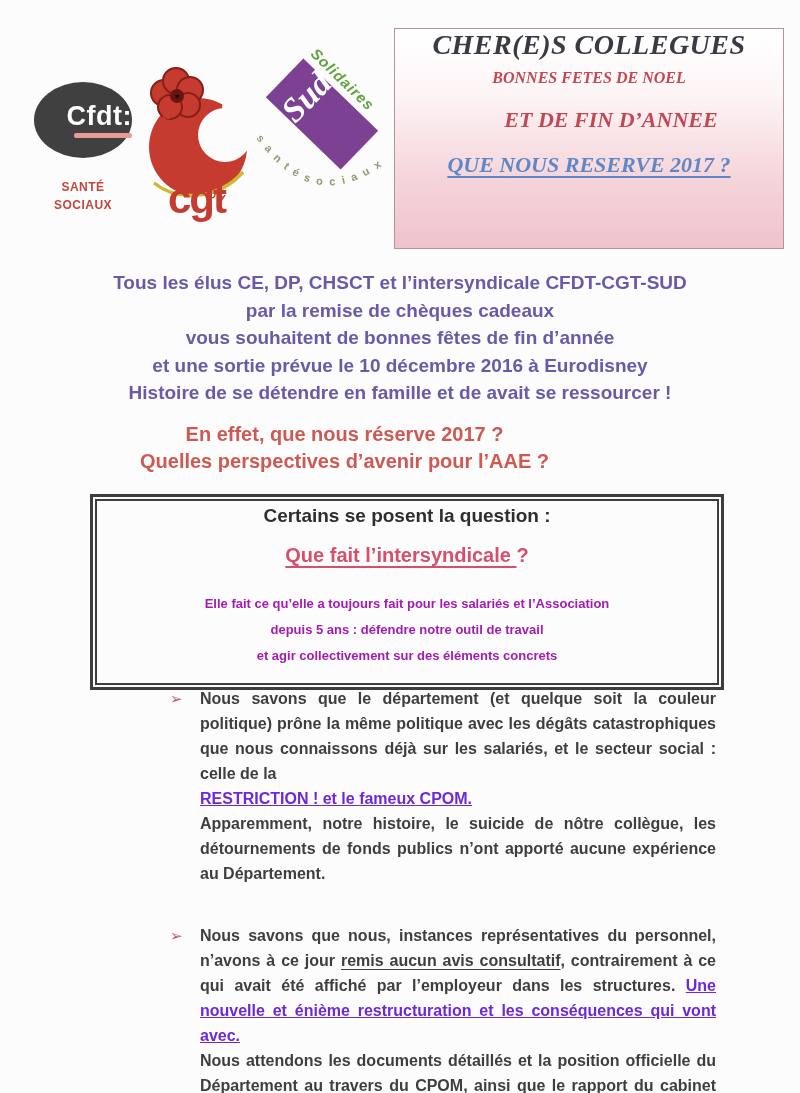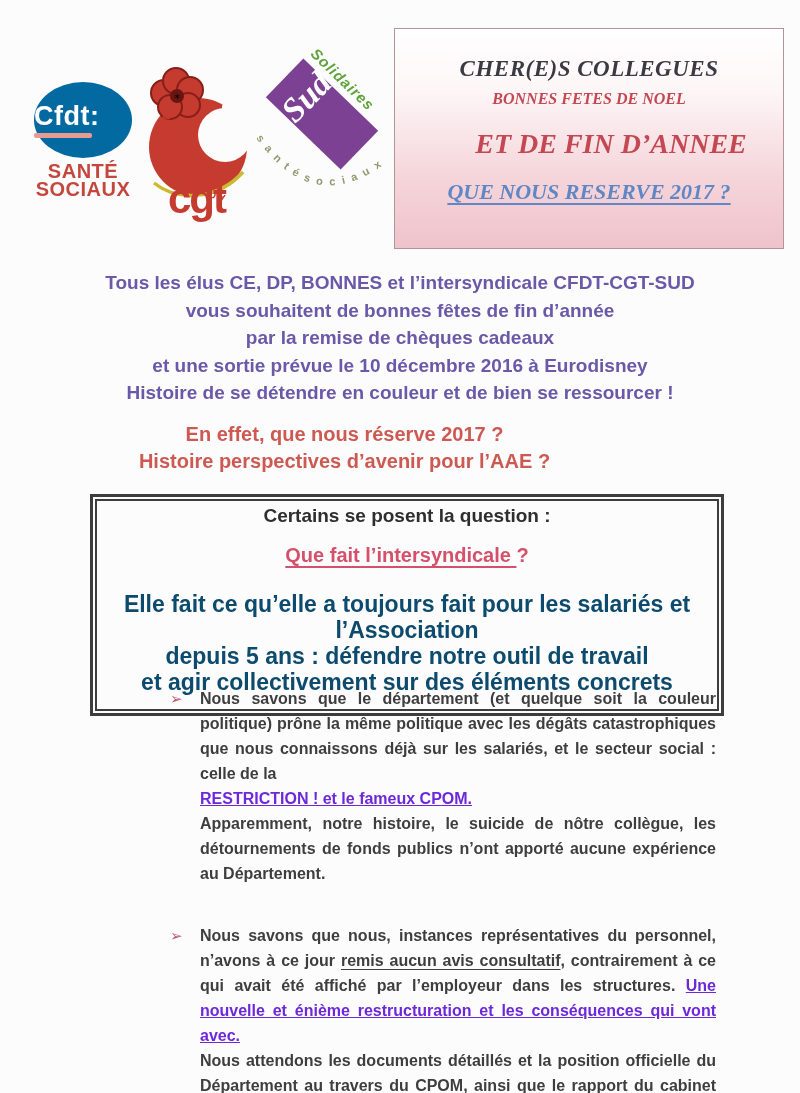--- a/index.html
+++ b/index.html
@@ -4,53 +4,53 @@
 <style>
   html,body{margin:0;padding:0;background:#ffffff;}
   .page{
     position:relative;width:800px;height:1093px;background:#fdfcfc;
     font-family:"Liberation Sans",sans-serif;overflow:hidden;
   }
   
   .cfdt{position:absolute;left:28px;top:82px;width:110px;text-align:center;}
   .cfdt-circle{
     width:98px;height:76px;margin:0 auto;border-radius:50%;
-    background:#0369a1;display:flex;flex-direction:column;align-items:flex-start;justify-content:center;
+    background:#404040;display:flex;flex-direction:column;align-items:flex-end;justify-content:center;
   }
   .cfdt-word{color:#ffffff;font-weight:bold;font-size:27px;letter-spacing:0.5px;line-height:1;}
   .cfdt-blur{display:block;width:58px;height:5px;margin-top:3px;background:#e89a93;border-radius:2px;}
-  .cfdt-sub{margin-top:4px;color:#c4473d;font-weight:bold;font-size:20px;line-height:18px;letter-spacing:0.5px;}
+  .cfdt-sub{margin-top:20px;color:#c4473d;font-weight:bold;font-size:12px;line-height:18px;letter-spacing:0.5px;}
   
   .cgt{position:absolute;left:138px;top:55px;}
   .sud{position:absolute;left:250px;top:48px;}
   
   .banner{
     position:absolute;left:394px;top:28px;width:388px;height:219px;
     border:1px solid #b5939a;
     background:linear-gradient(to bottom,#ffffff 0%,#fdf6f7 28%,#f5d5da 68%,#efc3cb 100%);
     text-align:center;font-family:"Liberation Serif",serif;font-style:italic;font-weight:bold;
   }
   .banner div{white-space:nowrap;}
-  .b1{margin-top:27px;font-size:23px;color:#3a3a42;letter-spacing:0.5px;}
+  .b1{font-size:28px;color:#3a3a42;letter-spacing:0.5px;}
   .b2{margin-top:8px;font-size:16px;color:#c34853;}
-  .b3{margin-top:20px;font-size:28px;color:#c34853;padding-left:44px;}
+  .b3{margin-top:20px;font-size:22px;color:#c34853;padding-left:44px;}
   .b4{margin-top:19px;font-size:22px;color:#5f87c5;text-decoration:underline;text-decoration-thickness:2px;text-underline-offset:4px;}
   
   .intro{position:absolute;left:0;top:269px;width:800px;text-align:center;
     color:#6a59a8;font-weight:bold;font-size:19px;line-height:27.5px;}
   
   .questions{position:absolute;left:0;top:421px;width:689px;text-align:center;
     color:#cd5a52;font-weight:bold;font-size:20px;line-height:27px;}
   
   .frame-outer{position:absolute;left:90px;top:494px;width:634px;border:3px solid #3d3d3d;padding:2px;background:#fdfcfc;box-sizing:border-box;}
   .frame-inner{border:2px solid #3d3d3d;padding:4px 10px 14px 10px;text-align:center;}
   .fb-heading{color:#2e2e2e;font-weight:bold;font-size:19px;}
   .fb-q{margin-top:17px;font-size:20px;font-weight:bold;color:#d5506b;}
   .fb-q .u{text-decoration:underline;text-decoration-thickness:2px;text-underline-offset:4px;}
-  .fb-body{margin-top:24px;color:#0c4a6e;font-weight:bold;font-size:23px;line-height:26px;}
+  .fb-body{margin-top:24px;color:#a21caf;font-weight:bold;font-size:13px;line-height:26px;}
   
   .bullets{position:absolute;left:170px;top:686px;width:546px;}
   .bullet{display:flex;margin-bottom:37px;}
   .marker{width:30px;flex:0 0 30px;color:#bd5468;font-size:15px;line-height:25px;}
   .btext{flex:1;color:#3e3e3e;font-weight:bold;font-size:16px;line-height:25px;text-align:justify;}
   .red{color:#6d28d9;text-decoration:underline;}
   .block{display:block;}
   .u-dark{text-decoration:underline;text-underline-offset:3px;}
 </style>
 </head>
@@ -110,30 +110,30 @@
   </svg>
 
   <div class="banner">
     <div class="b1">CHER(E)S COLLEGUES</div>
     <div class="b2">BONNES FETES DE NOEL</div>
     <div class="b3">ET DE FIN D’ANNEE</div>
     <div class="b4">QUE NOUS RESERVE 2017 ?</div>
   </div>
 
   <div class="intro">
-    <div>Tous les élus CE, DP, BONNES et l’intersyndicale CFDT-CGT-SUD</div>
+    <div>Tous les élus CE, DP, CHSCT et l’intersyndicale CFDT-CGT-SUD</div>
+    <div>par la remise de chèques cadeaux</div>
     <div>vous souhaitent de bonnes fêtes de fin d’année</div>
-    <div>par la remise de chèques cadeaux</div>
     <div>et une sortie prévue le 10 décembre 2016 à Eurodisney</div>
-    <div>Histoire de se détendre en couleur et de bien se ressourcer !</div>
+    <div>Histoire de se détendre en famille et de avait se ressourcer !</div>
   </div>
 
   <div class="questions">
     <div>En effet, que nous réserve 2017 ?</div>
-    <div>Histoire perspectives d’avenir pour l’AAE ?</div>
+    <div>Quelles perspectives d’avenir pour l’AAE ?</div>
   </div>
 
   <div class="frame-outer">
     <div class="frame-inner">
       <div class="fb-heading">Certains se posent la question :</div>
       <div class="fb-q"><span class="u">Que fait l’intersyndicale </span><span>?</span></div>
       <div class="fb-body">
         <div>Elle fait ce qu’elle a toujours fait pour les salariés et l’Association</div>
         <div>depuis 5 ans :  défendre notre outil de travail</div>
         <div>et agir collectivement sur des éléments concrets</div>

